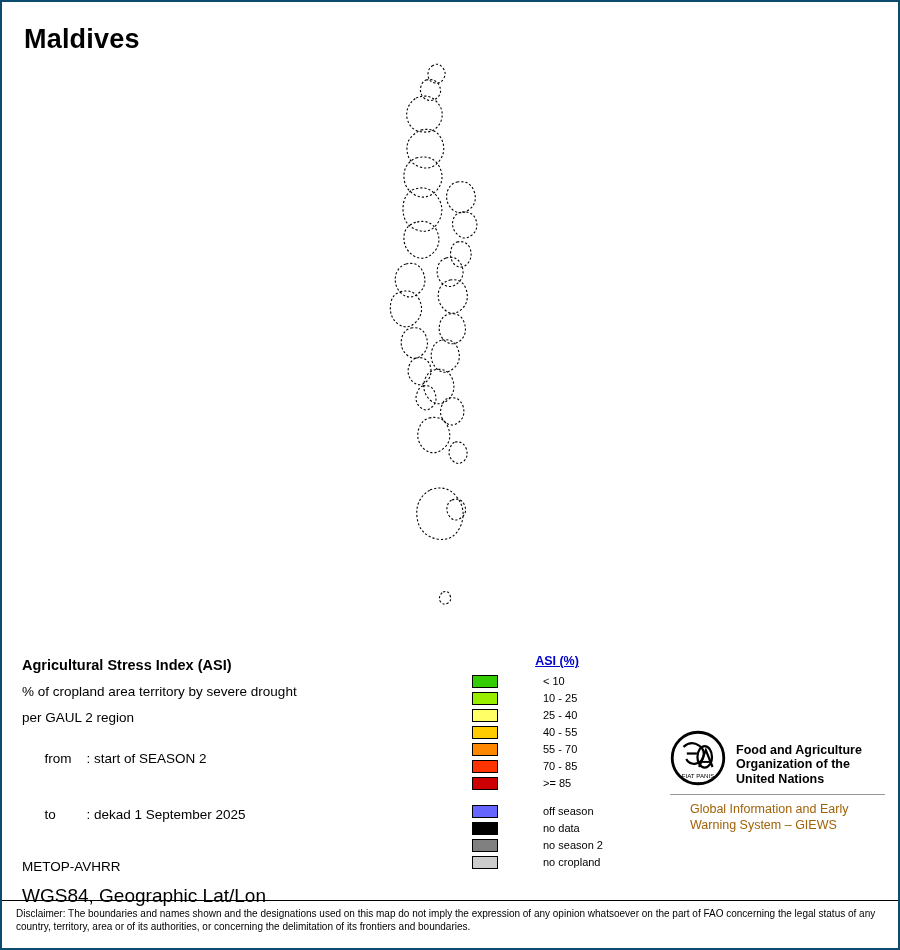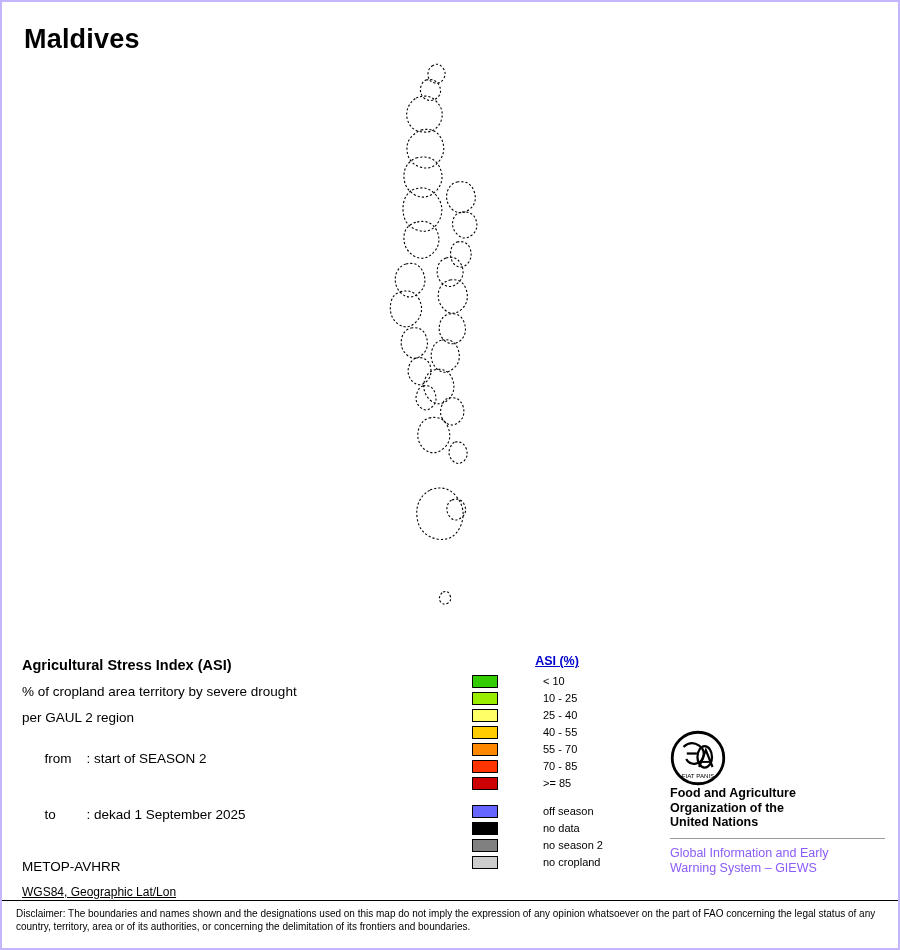--- a/index.html
+++ b/index.html
@@ -8,21 +8,21 @@
     background: #ffffff;
   }
   body {
     font-family: "Liberation Sans", sans-serif;
   }
   #page {
     position: relative;
     width: 900px;
     height: 950px;
     background: #ffffff;
-    border: 2px solid #c4b5fd;
+    border: 2px solid #0c4a6e;
     box-sizing: border-box;
     overflow: hidden;
   }
   
   #country-title {
     position: absolute;
     left: 22px;
     top: 22px;
     font-size: 27px;
     font-weight: bold;
@@ -63,22 +63,21 @@
   #info-block .info-line .lbl {
     display: inline-block;
     width: 42px;
   }
   #info-block .sensor-line {
     font-size: 13.5px;
     margin-top: 22px;
     margin-bottom: 11px;
   }
   #info-block .proj-line {
-    font-size: 12px;
-    text-decoration: underline;
+    font-size: 19px;
   }
   
   #asi-legend {
     position: absolute;
     left: 470px;
     top: 652px;
     width: 170px;
   }
   #asi-legend .legend-title {
     font-size: 12.5px;
@@ -112,43 +111,43 @@
   }
   
   #fao-block {
     position: absolute;
     left: 668px;
     top: 728px;
     width: 215px;
   }
   #fao-top {
     display: flex;
-    align-items: flex-start;
-    flex-direction: column;
+    align-items: flex-end;
   }
   #fao-logo {
     width: 56px;
     height: 56px;
     flex: 0 0 auto;
     margin-right: 10px;
   }
   #fao-name {
     font-size: 12.5px;
     font-weight: bold;
     line-height: 14.5px;
     color: #000000;
   }
   #fao-divider {
     border-top: 1px solid #999999;
     margin: 8px 0 7px 0;
   }
   #giews-text {
     font-size: 12.5px;
     line-height: 15.5px;
-    color: #8b5cf6;
+    color: #a16207;
+    margin-left: 20px;
   }
   
   #disclaimer-sep {
     position: absolute;
     left: 0;
     top: 898px;
     width: 896px;
     border-top: 1px solid #000000;
   }
   #disclaimer {

